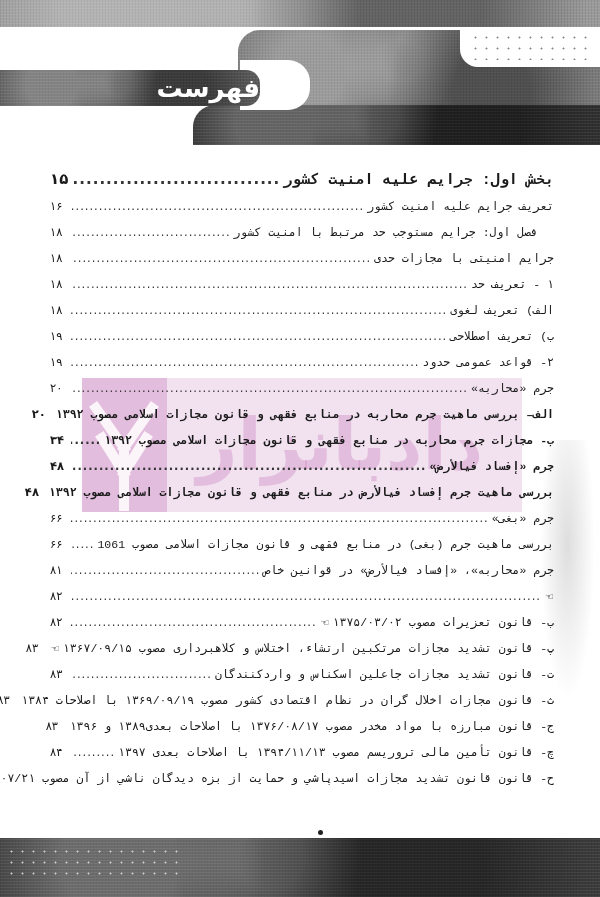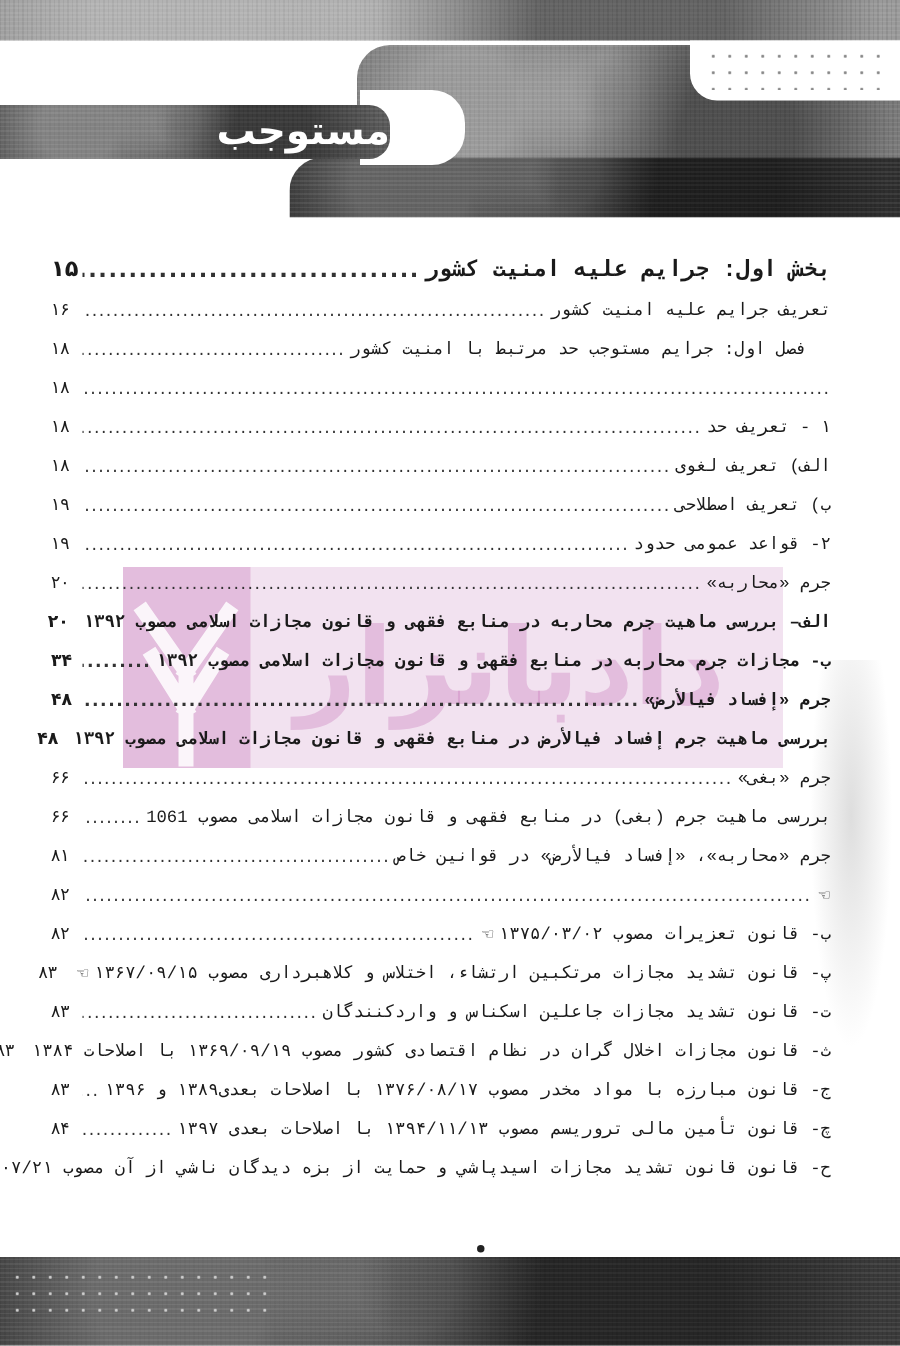--- a/index.html
+++ b/index.html
@@ -43,39 +43,39 @@
     color: rgba(200,120,185,0.35); font-size: 71px; font-weight: bold; direction: rtl; text-align: center; line-height: 130px; overflow: hidden; }
   
   .speckle { position: absolute; left: 540px; top: 440px; width: 55px; height: 260px;
     background-image: radial-gradient(ellipse at 50% 40%, rgba(160,160,160,0.35), transparent 70%); }
   
   .toc { position: absolute; left: 34px; top: 165px; width: 520px; direction: rtl; }
   .row { position: relative; display: flex; align-items: baseline; height: 26px; line-height: 26px; font-size: 11.5px; color: #1a1a1a; white-space: nowrap; }
   .row .title { flex: 0 0 auto; padding-left: 3px; font-family: Liberation Mono, monospace; }
   .row .leader { flex: 1 1 auto; overflow: hidden; height: 26px; }
   .row .leader::after { content: "......................................................................................................................................................................................................................................................................"; letter-spacing: 1px; color: #333; }
-  .row .page { flex: 0 0 auto; padding-right: 3px; min-width: 18px; text-align: left; }
+  .row .page { flex: 0 0 auto; padding-right: 3px; min-width: 18px; text-align: left; margin-left: 16px; }
   .row.part { font-size: 15px; font-weight: bold; height: 28px; line-height: 28px; }
   .row.part .page { font-size: 15px; }
   .row.bold { font-weight: bold; }
   .row.indent { padding-right: 16px; }
   .row .note { font-size: 10px; margin-left: 4px; }
   .center-dot { position: absolute; left: 318px; top: 830px; width: 5px; height: 5px; border-radius: 50%; background: #222; }
 </style>
 </head>
 <body>
 
 <div class="hdr-top texture"></div>
 <div class="hdr-block-a texture"></div>
 <div class="hdr-whitecut"></div>
 <div class="hdr-dots"></div>
 <div class="hdr-bottom texture dark"></div>
 <div class="hdr-notch"></div>
 <div class="hdr-band texture"></div>
-<div class="hdr-title">مستوجب</div>
+<div class="hdr-title">فهرست</div>
 
 <div class="wm"></div>
 <div class="wm-logo">
   <svg width="85" height="134" viewBox="0 0 85 134">
     <path d="M42 128 L42 70 M42 70 L14 30 M42 70 L70 30 M42 95 L20 60 M42 95 L64 60" stroke="rgba(255,255,255,0.85)" stroke-width="10" fill="none" stroke-linecap="square"></path>
   </svg>
 </div>
 <div class="wm-text">دادبانزار</div>
 
 <div class="speckle"></div>
@@ -90,20 +90,21 @@
       <span class="title">تعریف جرایم علیه امنیت کشور</span>
       <span class="leader"></span>
       <span class="page">۱۶</span>
     </div>
     <div class="row indent">
       <span class="title">فصل اول: جرایم مستوجب حد مرتبط با امنیت کشور</span>
       <span class="leader"></span>
       <span class="page">۱۸</span>
     </div>
     <div class="row normal">
+      <span class="title">جرایم امنیتی با مجازات حدی</span>
       <span class="leader"></span>
       <span class="page">۱۸</span>
     </div>
     <div class="row normal">
       <span class="title">۱ - تعریف حد</span>
       <span class="leader"></span>
       <span class="page">۱۸</span>
     </div>
     <div class="row normal">
       <span class="title">الف) تعریف لغوی</span>

